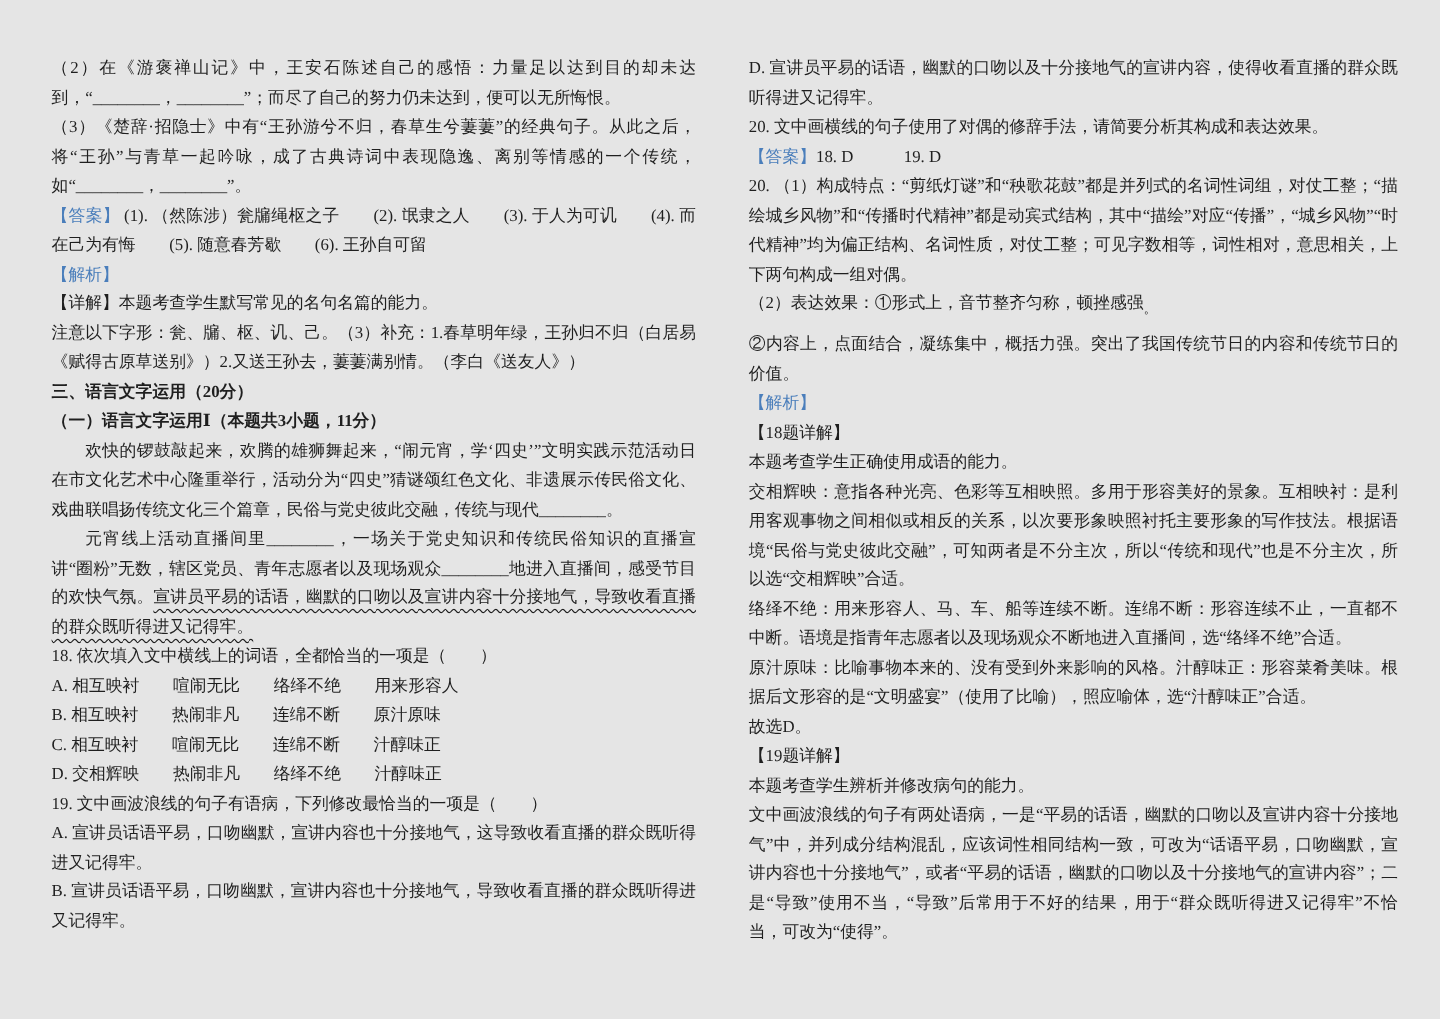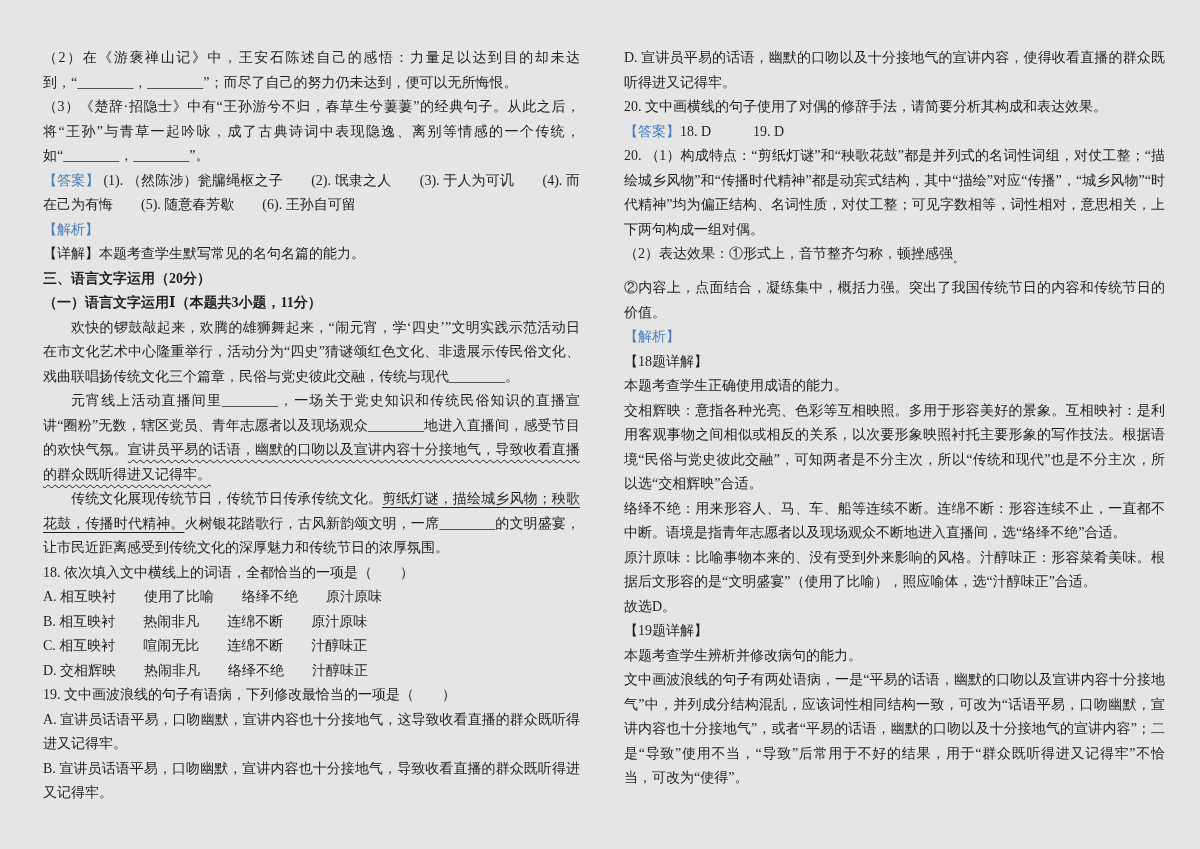--- a/index.html
+++ b/index.html
@@ -39,27 +39,27 @@
 <body>
 
 <div id="page">
 
   <div id="col-left" class="col">
     <p>（2）在《游褒禅山记》中，王安石陈述自己的感悟：力量足以达到目的却未达到，“________，________”；而尽了自己的努力仍未达到，便可以无所悔恨。</p>
     <p>（3）《楚辞·招隐士》中有“王孙游兮不归，春草生兮萋萋”的经典句子。从此之后，将“王孙”与青草一起吟咏，成了古典诗词中表现隐逸、离别等情感的一个传统，如“________，________”。</p>
     <p><span class="blue">【答案】</span><span>    (1). （然陈涉）瓮牖绳枢之子　　(2). 氓隶之人　　(3). 于人为可讥　　(4). 而在己为有悔　　(5). 随意春芳歇　　(6). 王孙自可留</span></p>
     <p><span class="blue">【解析】</span></p>
     <p>【详解】本题考查学生默写常见的名句名篇的能力。</p>
+    <p>注意以下字形：瓮、牖、枢、讥、己。（3）补充：1.春草明年绿，王孙归不归（白居易《赋得古原草送别》）2.又送王孙去，萋萋满别情。（李白《送友人》）</p>
     <p class="bold">三、语言文字运用（20分）</p>
     <p class="bold">（一）语言文字运用Ⅰ（本题共3小题，11分）</p>
     <p class="kai indent">欢快的锣鼓敲起来，欢腾的雄狮舞起来，“闹元宵，学‘四史’”文明实践示范活动日在市文化艺术中心隆重举行，活动分为“四史”猜谜颂红色文化、非遗展示传民俗文化、戏曲联唱扬传统文化三个篇章，民俗与党史彼此交融，传统与现代________。</p>
     <p class="kai indent"><span>元宵线上活动直播间里________，一场关于党史知识和传统民俗知识的直播宣讲“圈粉”无数，辖区党员、青年志愿者以及现场观众________地进入直播间，感受节目的欢快气氛。</span><span class="wavy">宣讲员平易的话语，幽默的口吻以及宣讲内容十分接地气，导致收看直播的群众既听得进又记得牢。</span></p>
-    <p class="kai indent"><span>传统文化展现传统节日，传统节日传承传统文化。</span><span class="uline">剪纸灯谜，描绘城乡风物；秧歌花鼓，传播时代精神。</span><span>火树银花踏歌行，古风新韵颂文明，一席________的文明盛宴，让市民近距离感受到传统文化的深厚魅力和传统节日的浓厚氛围。</span></p>
     <p>18. 依次填入文中横线上的词语，全都恰当的一项是（　　）</p>
-    <p>A. 相互映衬　　使用了比喻　　络绎不绝　　原汁原味</p>
+    <p>A. 相互映衬　　喧闹无比　　络绎不绝　　用来形容人</p>
     <p>B. 相互映衬　　热闹非凡　　连绵不断　　原汁原味</p>
     <p>C. 相互映衬　　喧闹无比　　连绵不断　　汁醇味正</p>
     <p>D. 交相辉映　　热闹非凡　　络绎不绝　　汁醇味正</p>
     <p>19. 文中画波浪线的句子有语病，下列修改最恰当的一项是（　　）</p>
     <p>A. 宣讲员话语平易，口吻幽默，宣讲内容也十分接地气，这导致收看直播的群众既听得进又记得牢。</p>
     <p>B. 宣讲员话语平易，口吻幽默，宣讲内容也十分接地气，导致收看直播的群众既听得进又记得牢。</p>
 
   </div>
 
   <div id="col-right" class="col">

